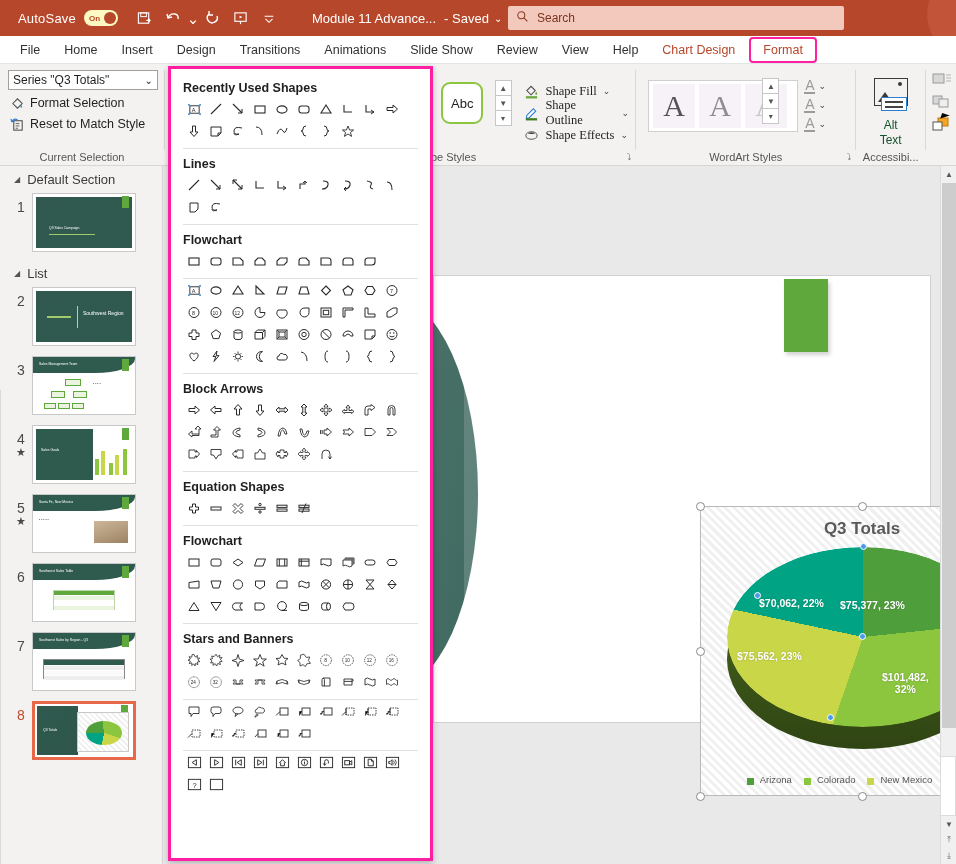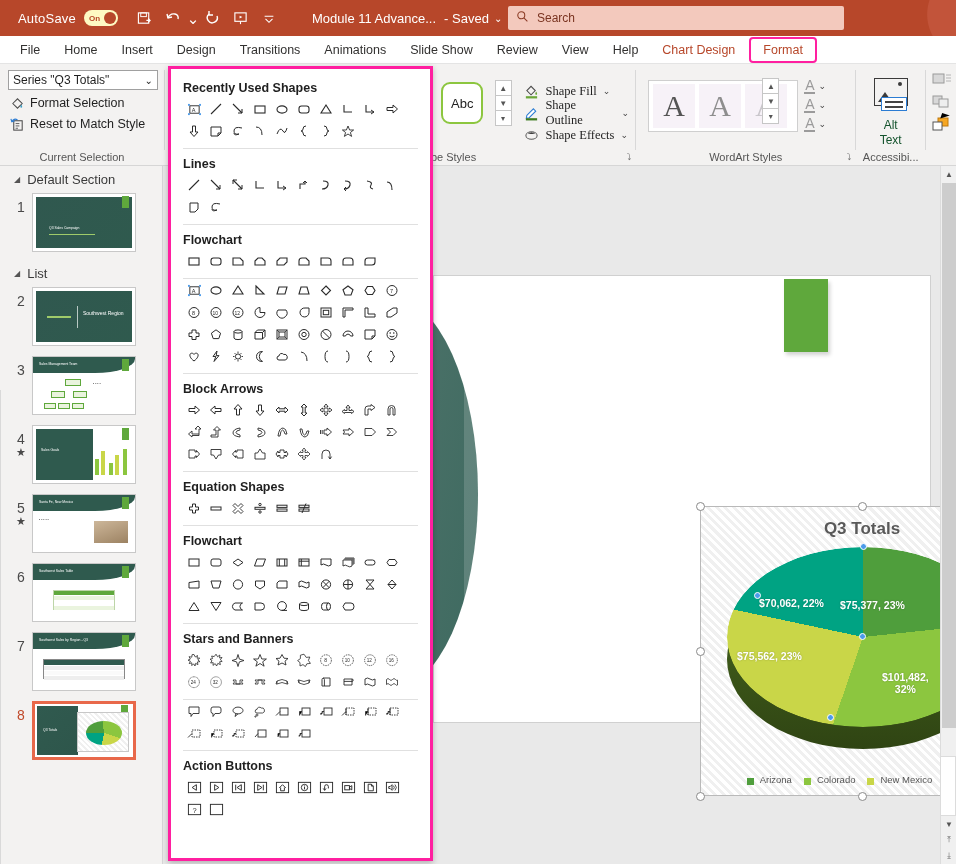--- a/index.html
+++ b/index.html
@@ -1695,21 +1695,20 @@
         </span>
       <span class="sp-cell">
           <svg width="14" height="14" viewBox="0 0 14 14">
             <rect x="5" y="4" width="8" height="7" fill="none" stroke="#2b2b2b" stroke-width="0.9"></rect>
             <path d="M5 7.5 H3 V10 H1.6" stroke="#2b2b2b" stroke-width="0.9"></path>
           </svg>
         </span>
     </div>
     <div class="sp-sep"></div>
 
-    <div class="sp-title">Action Buttons</div>
     <div class="sp-grid">
       <span class="sp-cell">
           <svg width="15" height="15" viewBox="0 0 16 16">
             <rect x="1.5" y="2.5" width="13" height="11" fill="none" stroke="#2b2b2b" stroke-width="1"></rect>
             <path d="M10 5 L5.5 8 L10 11 Z" fill="none" stroke="#2b2b2b" stroke-width="1"></path>
           </svg>
         </span>
       <span class="sp-cell">
           <svg width="15" height="15" viewBox="0 0 16 16">
             <rect x="1.5" y="2.5" width="13" height="11" fill="none" stroke="#2b2b2b" stroke-width="1"></rect>

